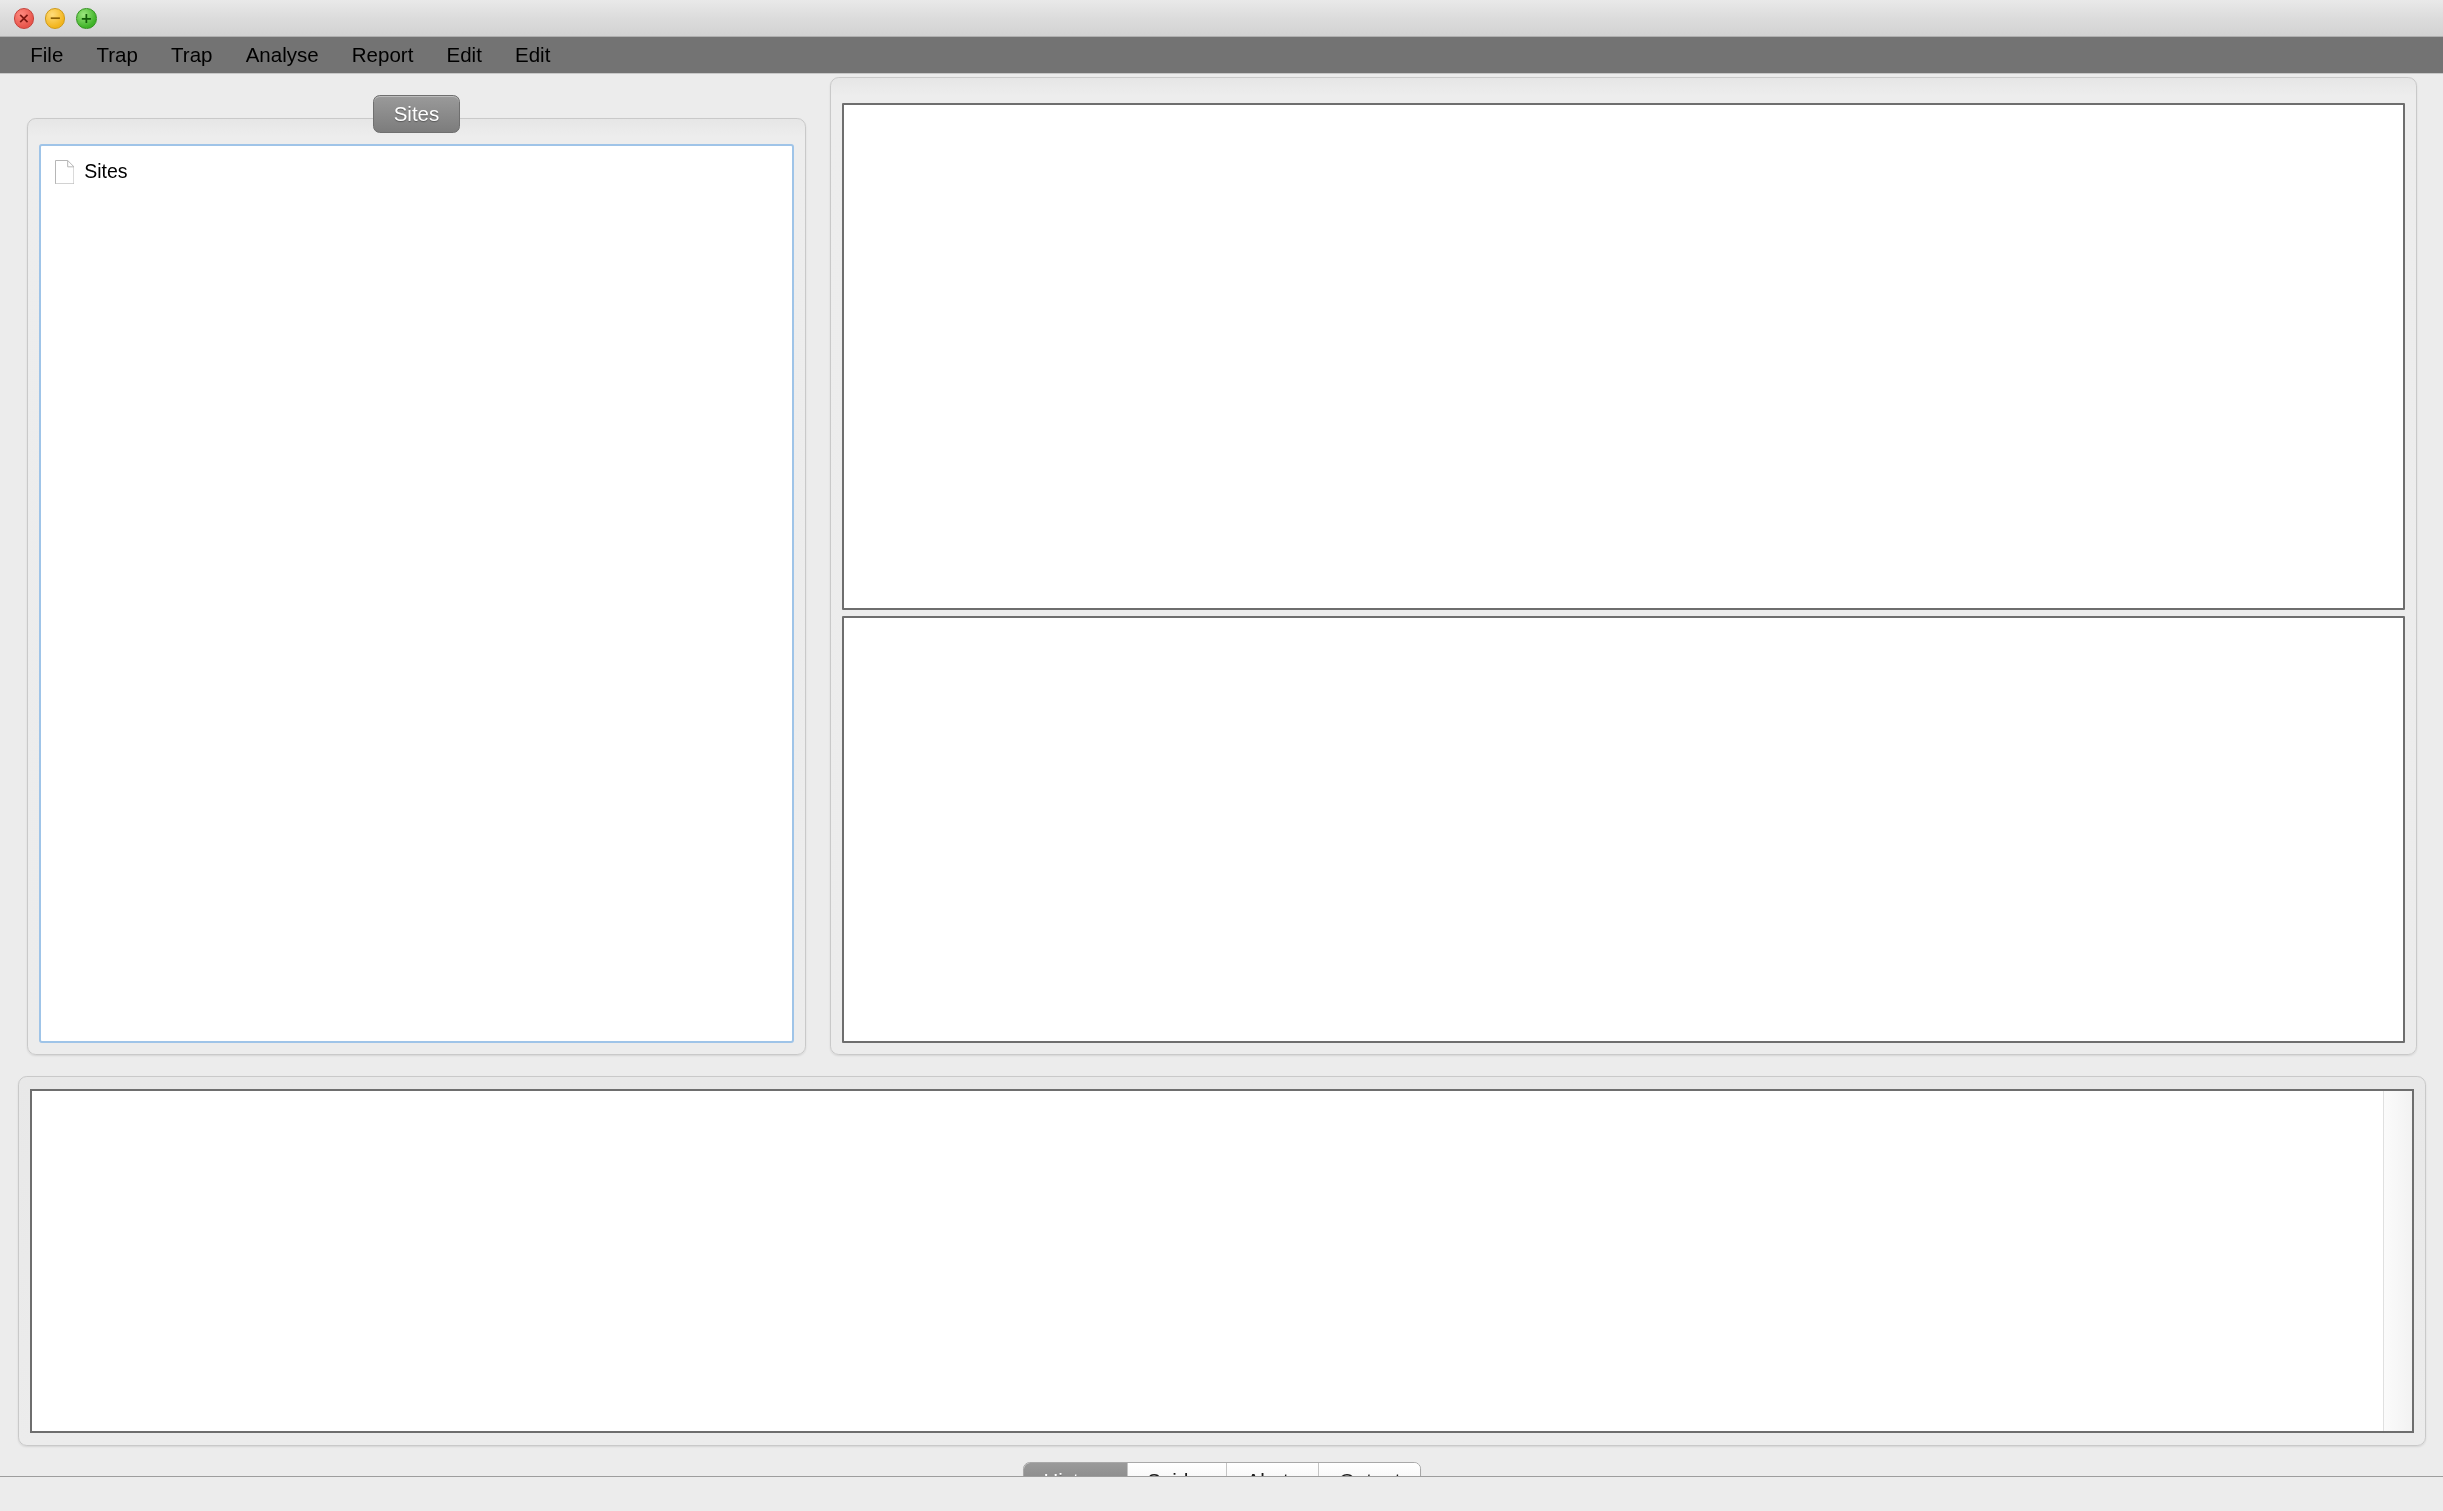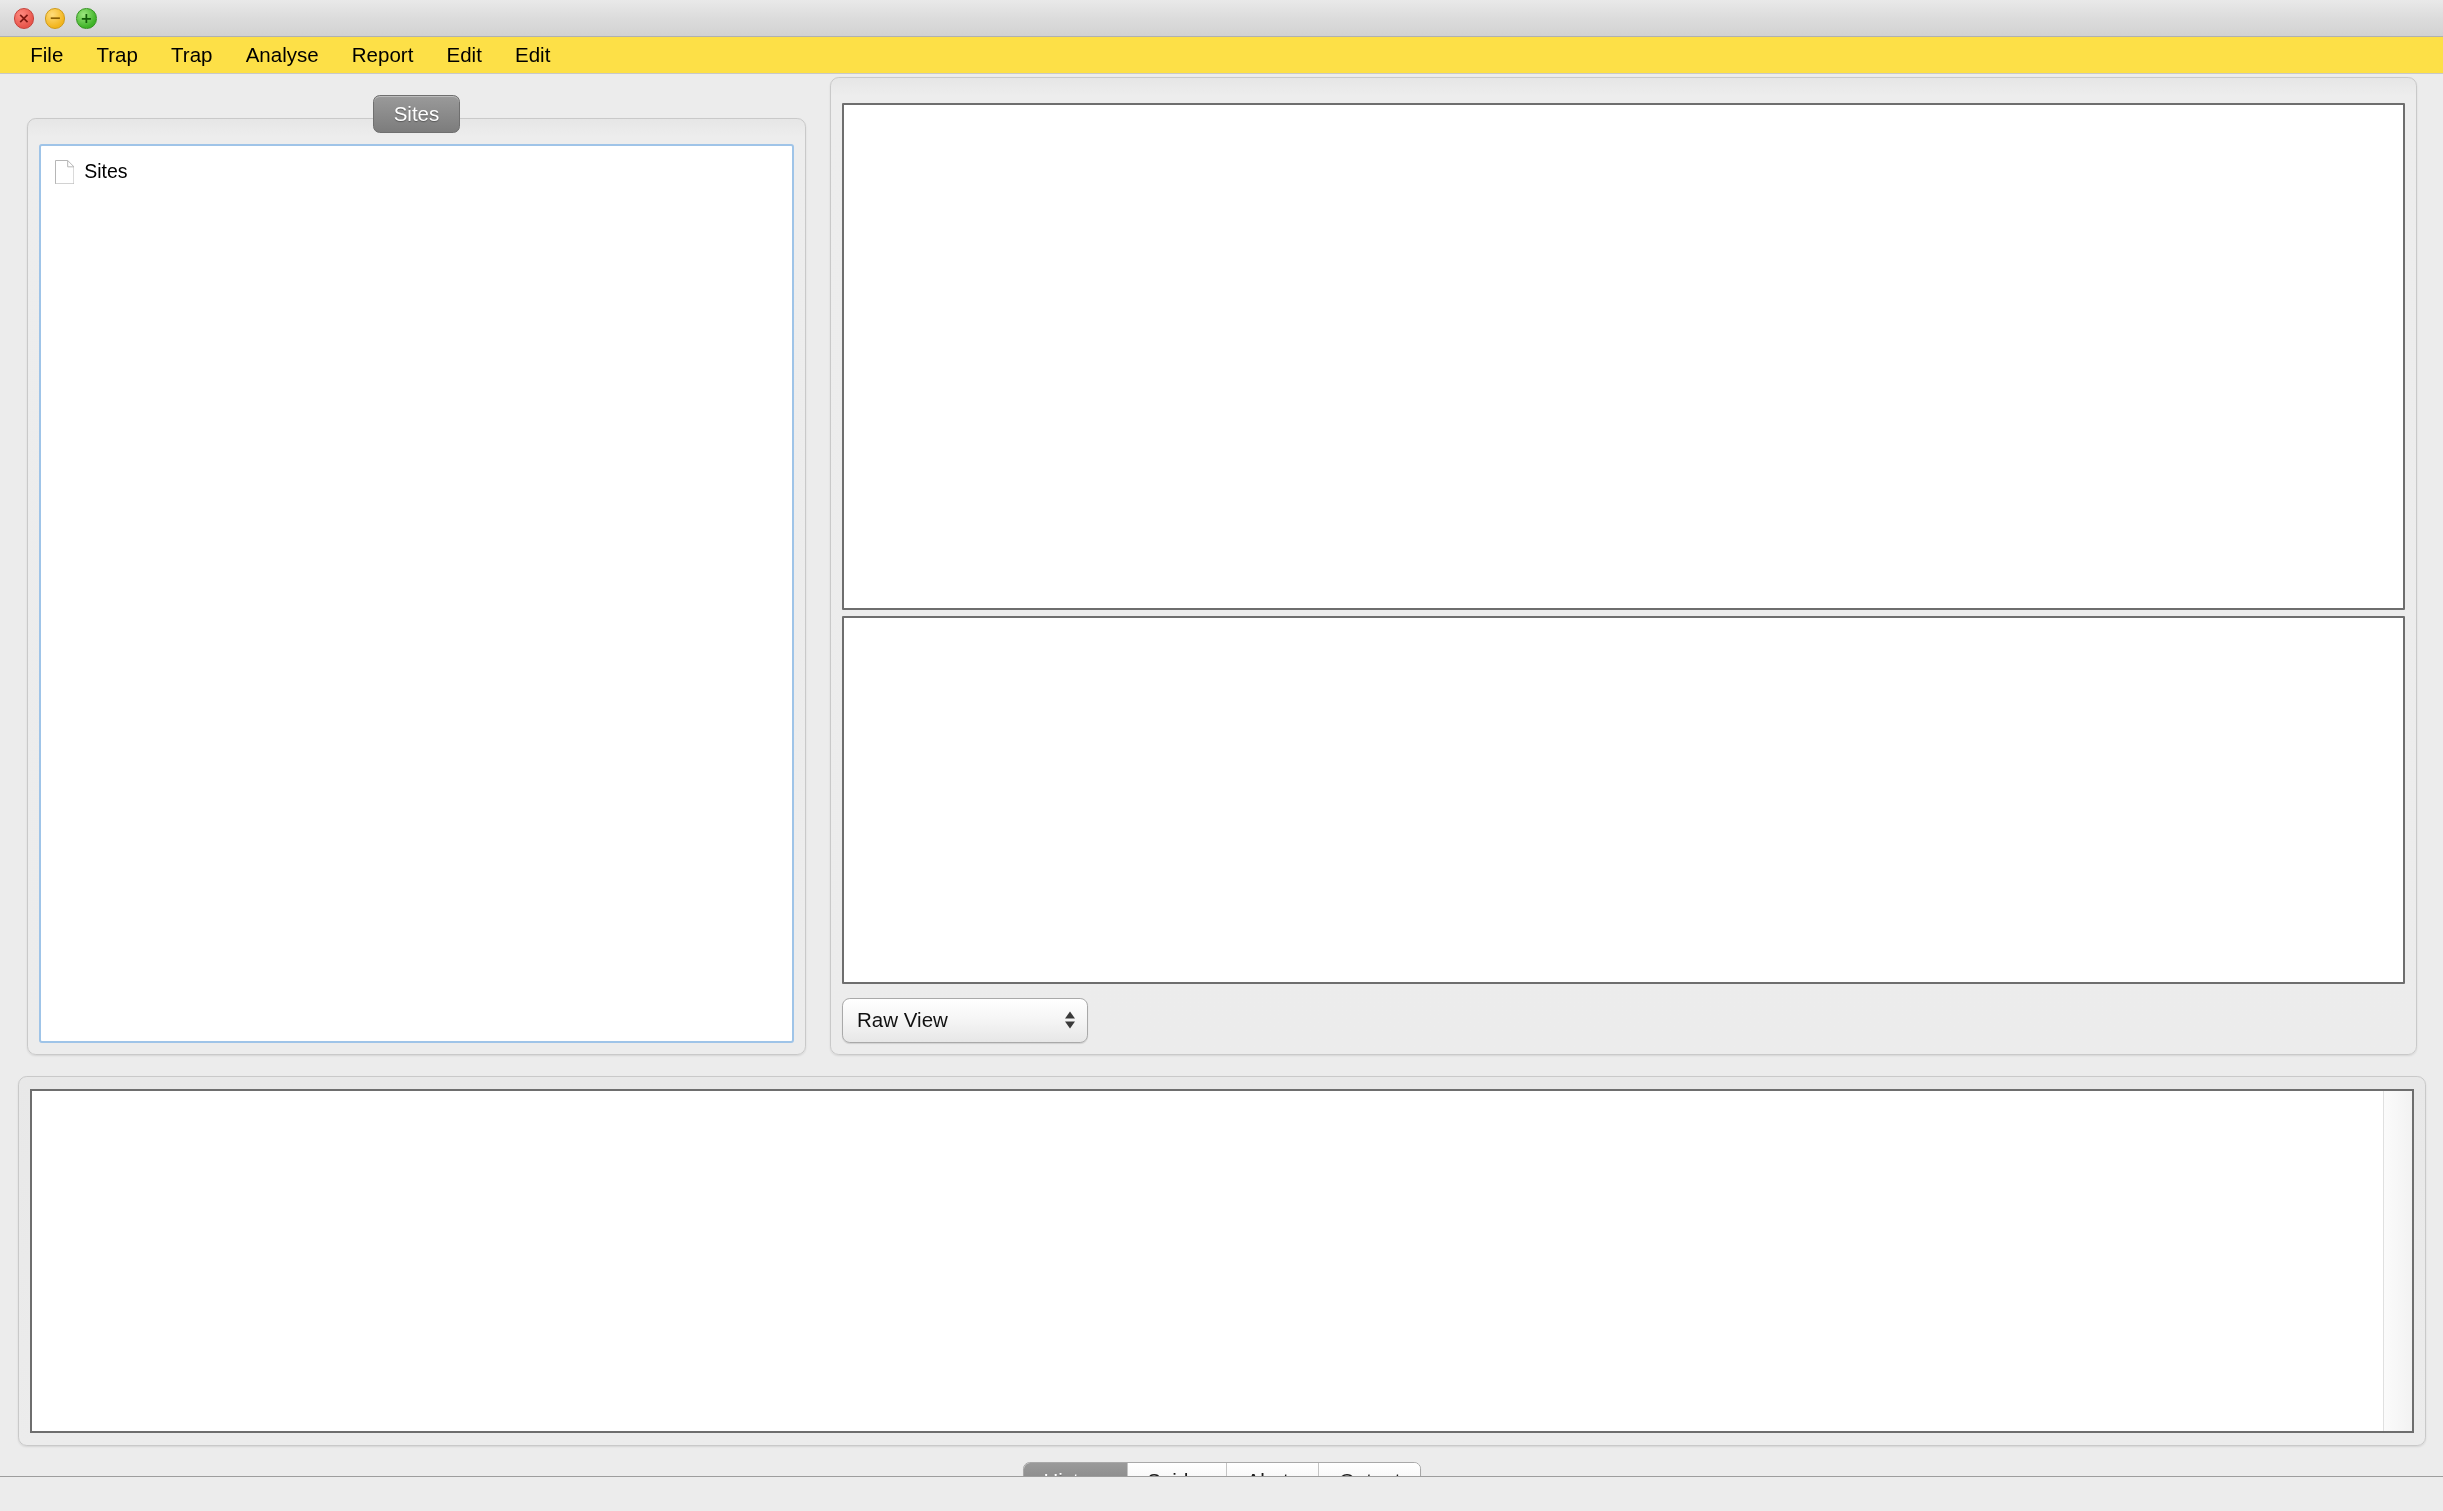--- a/index.html
+++ b/index.html
@@ -64,21 +64,21 @@
     text-align: center;
     font-size: 20.5px;
     color: #3b3b3b;
     letter-spacing: 0.2px;
   }
 
   
   .menubar {
     height: 37px;
     flex: 0 0 37px;
-    background: #fde047;
+    background: #737373;
     border-bottom: 1px solid #c8c8c8;
     display: flex;
     align-items: center;
     padding-left: 13.7px;
   }
   .menu-item {
     font-size: 20.5px;
     color: #000000;
     padding: 2.9px 16.6px;
     cursor: default;
@@ -369,29 +369,20 @@
           </div>
         </div>
       </div>
 
       <div class="right-pane">
 
         <div class="right-panel-box">
           <div class="text-area ta-top"></div>
           <div class="text-area ta-bottom"></div>
 
-          <div class="view-row">
-            <div class="popup-button">
-              <span class="popup-label">Raw View</span>
-              <span class="stepper">
-                <span class="arw up"></span>
-                <span class="arw dn"></span>
-              </span>
-            </div>
-          </div>
         </div>
       </div>
     </div>
 
     <div class="lower-row">
       <div class="bottom-panel-box">
         <div class="bottom-content">
           <div class="bottom-scrollarea"></div>
           <div class="vscroll"></div>
         </div>

